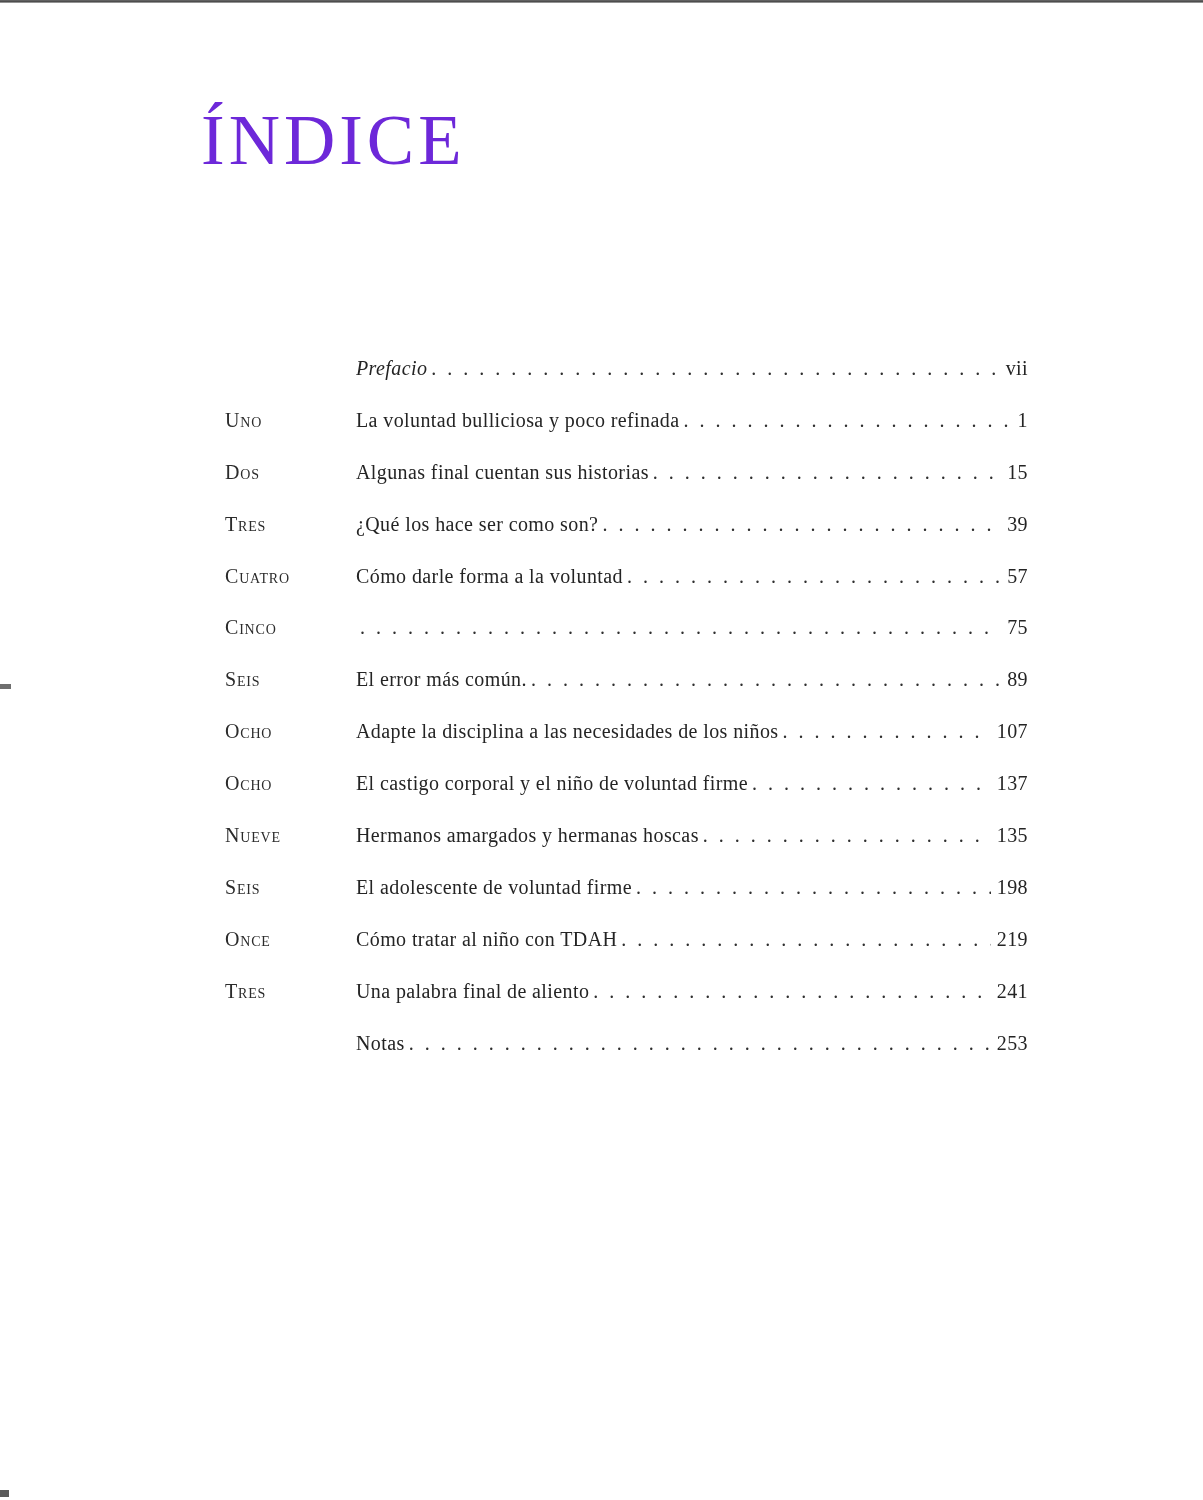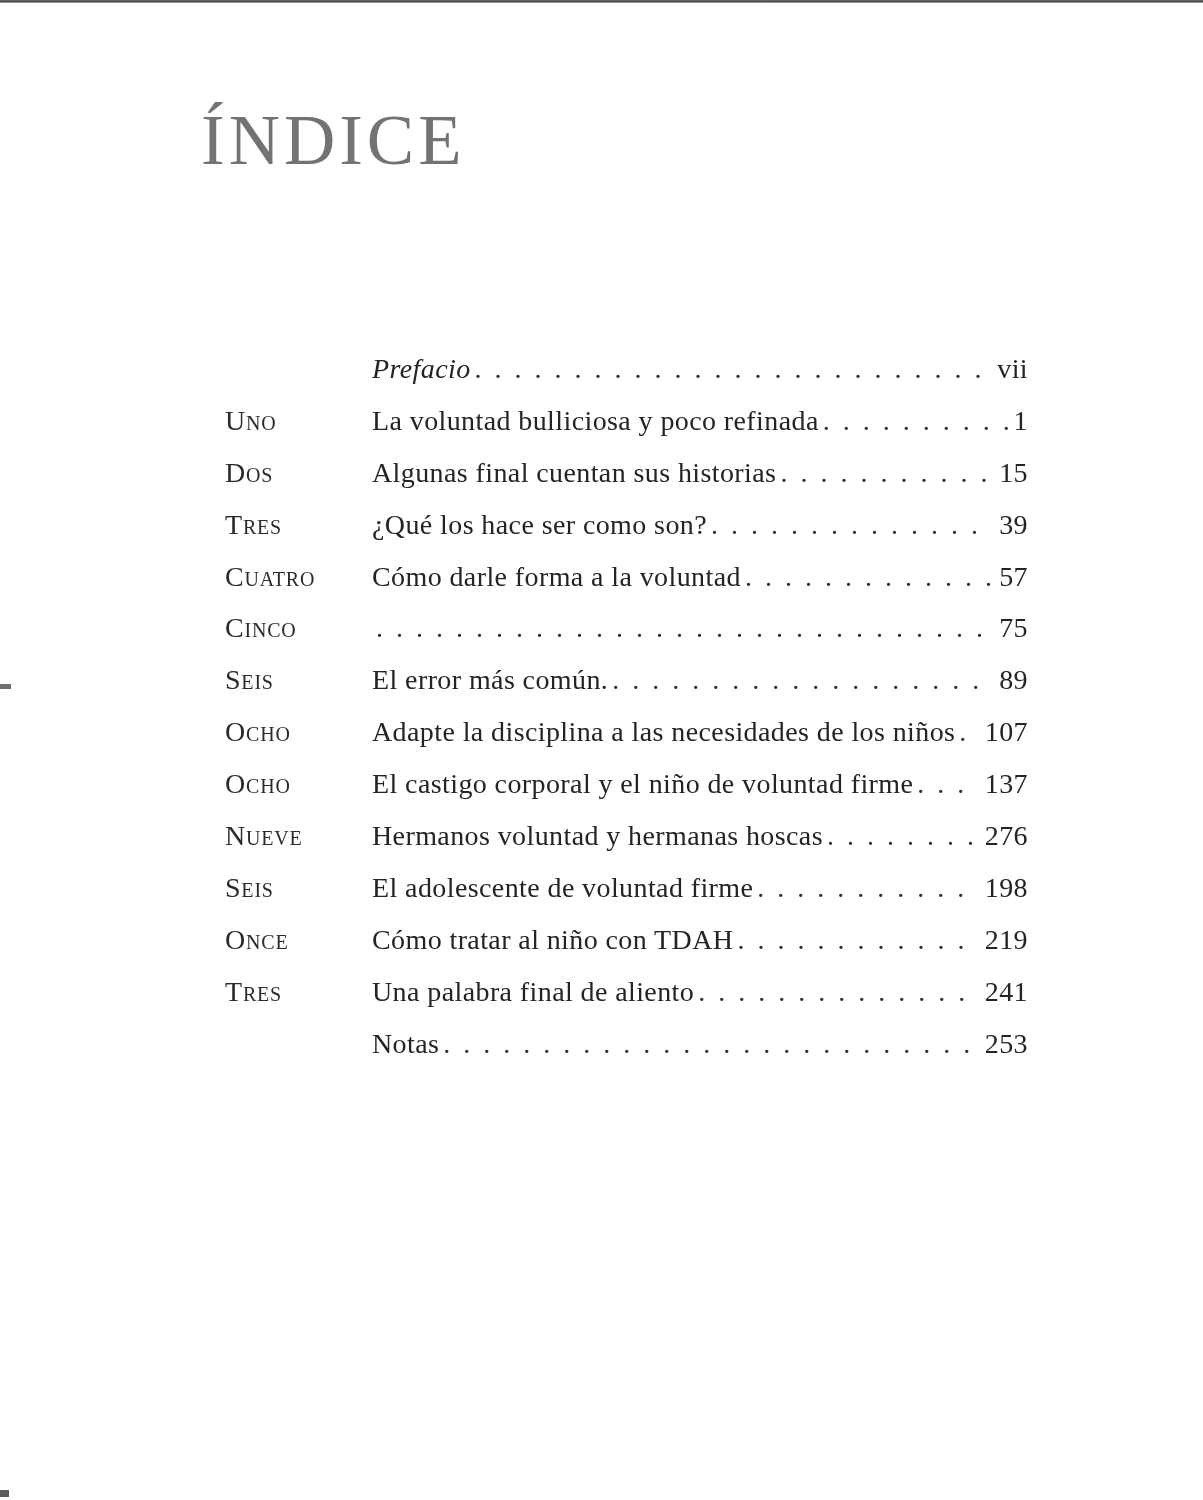--- a/index.html
+++ b/index.html
@@ -38,38 +38,38 @@
   }
 
   
   .page-title {
     position: absolute;
     top: 52px;
     left: 201px;
     font-size: 71px;
     line-height: 1.15;
     letter-spacing: 4px;
-    color: #737373;
+    color: #6d28d9;
     font-weight: normal;
   }
 
   
   .toc {
     position: absolute;
     top: 343px;
     left: 225px;
     width: 803px;
   }
   .toc-row {
     display: grid;
     grid-template-columns: 100px 1fr;
-    column-gap: 47px;
+    column-gap: 31px;
     height: 51.9px;
     line-height: 51.9px;
-    font-size: 28px;
+    font-size: 20px;
     letter-spacing: 0.4px;
     white-space: nowrap;
   }
   .toc-label {
     text-align: left;
     font-variant: small-caps;
     letter-spacing: 0.8px;
     color: #2b2b2b;
   }
   .toc-main {
@@ -188,23 +188,23 @@
     <span class="toc-main">
       <span class="toc-title">El castigo corporal y el niño de voluntad firme</span>
       <span class="toc-leader"></span>
       <span class="toc-page">137</span>
     </span>
   </div>
 
   <div class="toc-row">
     <span class="toc-label">Nueve</span>
     <span class="toc-main">
-      <span class="toc-title">Hermanos voluntad y hermanas hoscas</span>
-      <span class="toc-leader"></span>
-      <span class="toc-page">276</span>
+      <span class="toc-title">Hermanos amargados y hermanas hoscas</span>
+      <span class="toc-leader"></span>
+      <span class="toc-page">135</span>
     </span>
   </div>
 
   <div class="toc-row">
     <span class="toc-label">Seis</span>
     <span class="toc-main">
       <span class="toc-title">El adolescente de voluntad firme</span>
       <span class="toc-leader"></span>
       <span class="toc-page">198</span>
     </span>

